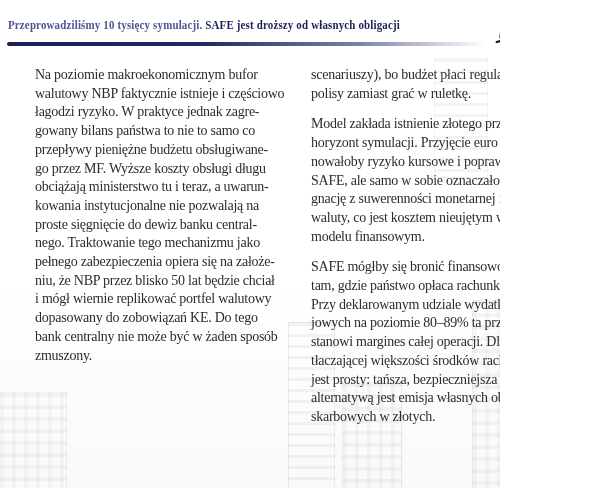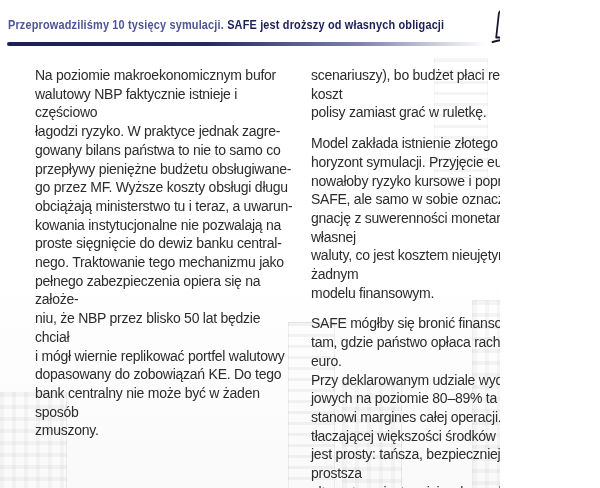--- a/index.html
+++ b/index.html
@@ -1,21 +1,21 @@
 <!DOCTYPE html>
 <html lang="pl"><head>
 <meta charset="utf-8">
 <style>
   html,body{margin:0;padding:0;}
   .page{
     position:relative;
     width:500px;height:488px;
     background:#ffffff;
     overflow:hidden;
-    font-family:Liberation Sans, sans-serif;
+    font-family:Liberation Serif, serif;
   }
 
   
   .watermark{position:absolute;inset:0;z-index:0;pointer-events:none;}
   .bldg{position:absolute;border:1px solid rgba(40,40,50,0.07);}
   .bldg-windows-h{background:repeating-linear-gradient(to bottom, rgba(40,40,50,0.05) 0 3px, transparent 3px 11px);}
   .bldg-windows-g{background:
       repeating-linear-gradient(to bottom, rgba(40,40,50,0.045) 0 4px, transparent 4px 12px),
       repeating-linear-gradient(to right, rgba(40,40,50,0.035) 0 4px, transparent 4px 12px);}
   .bldg-a{left:288px;top:322px;width:45px;height:166px;}

